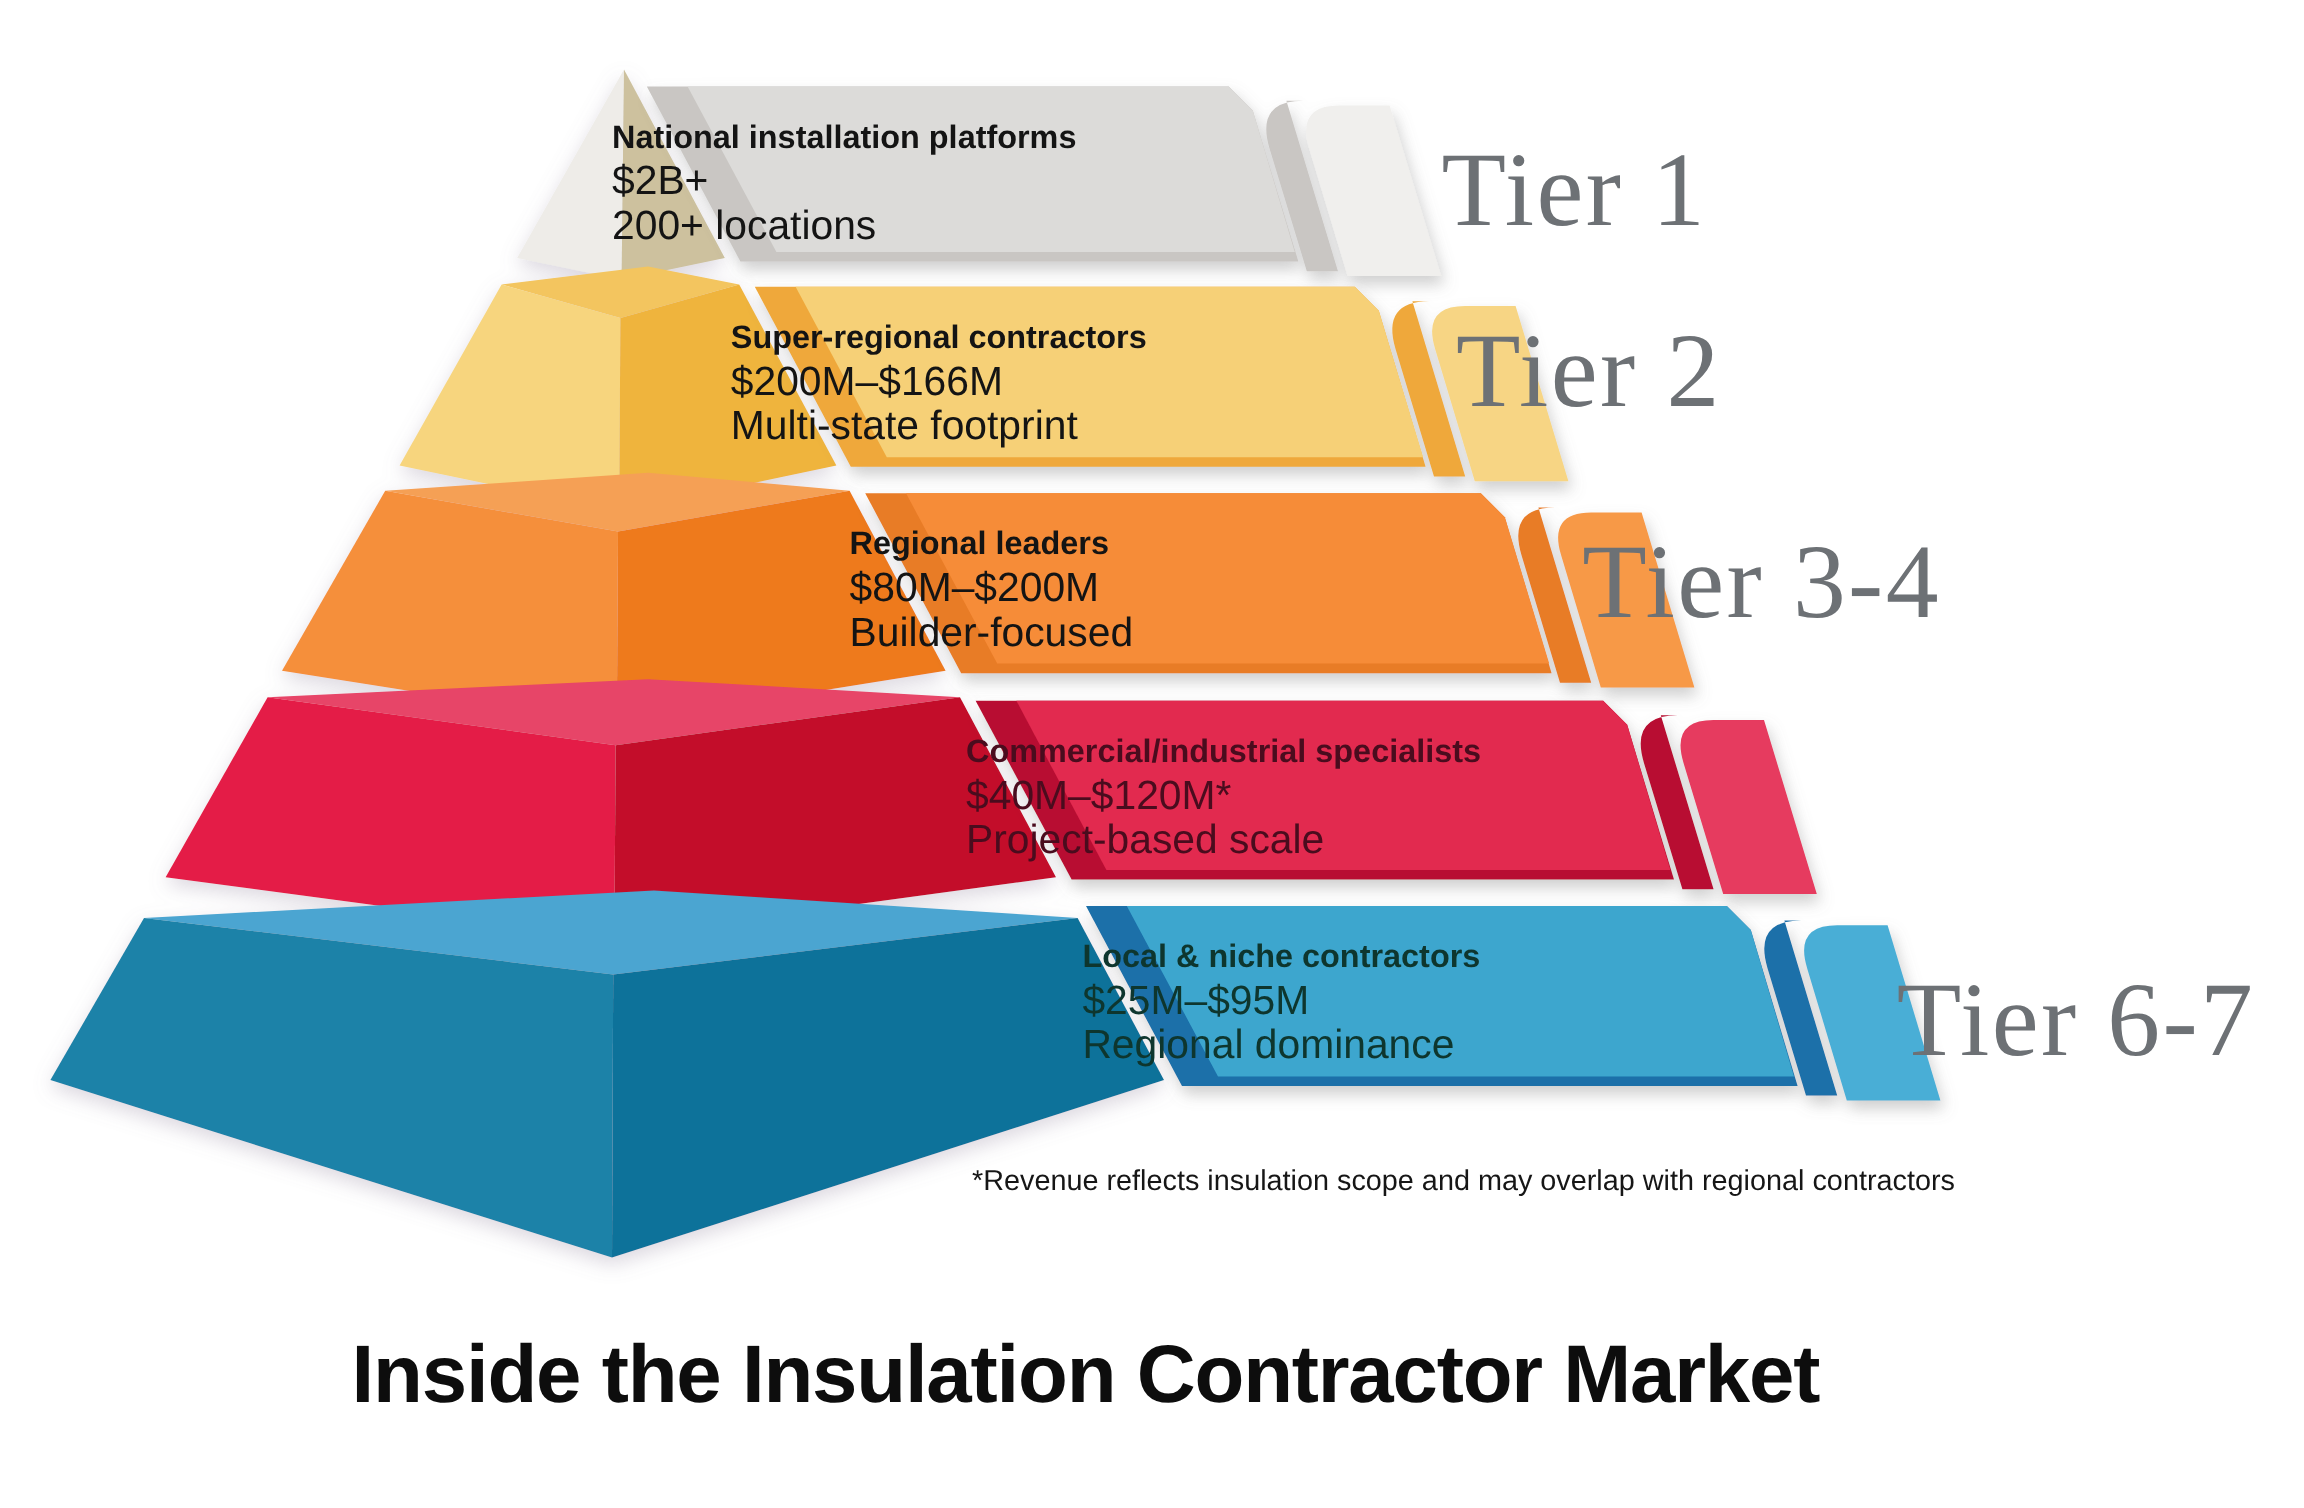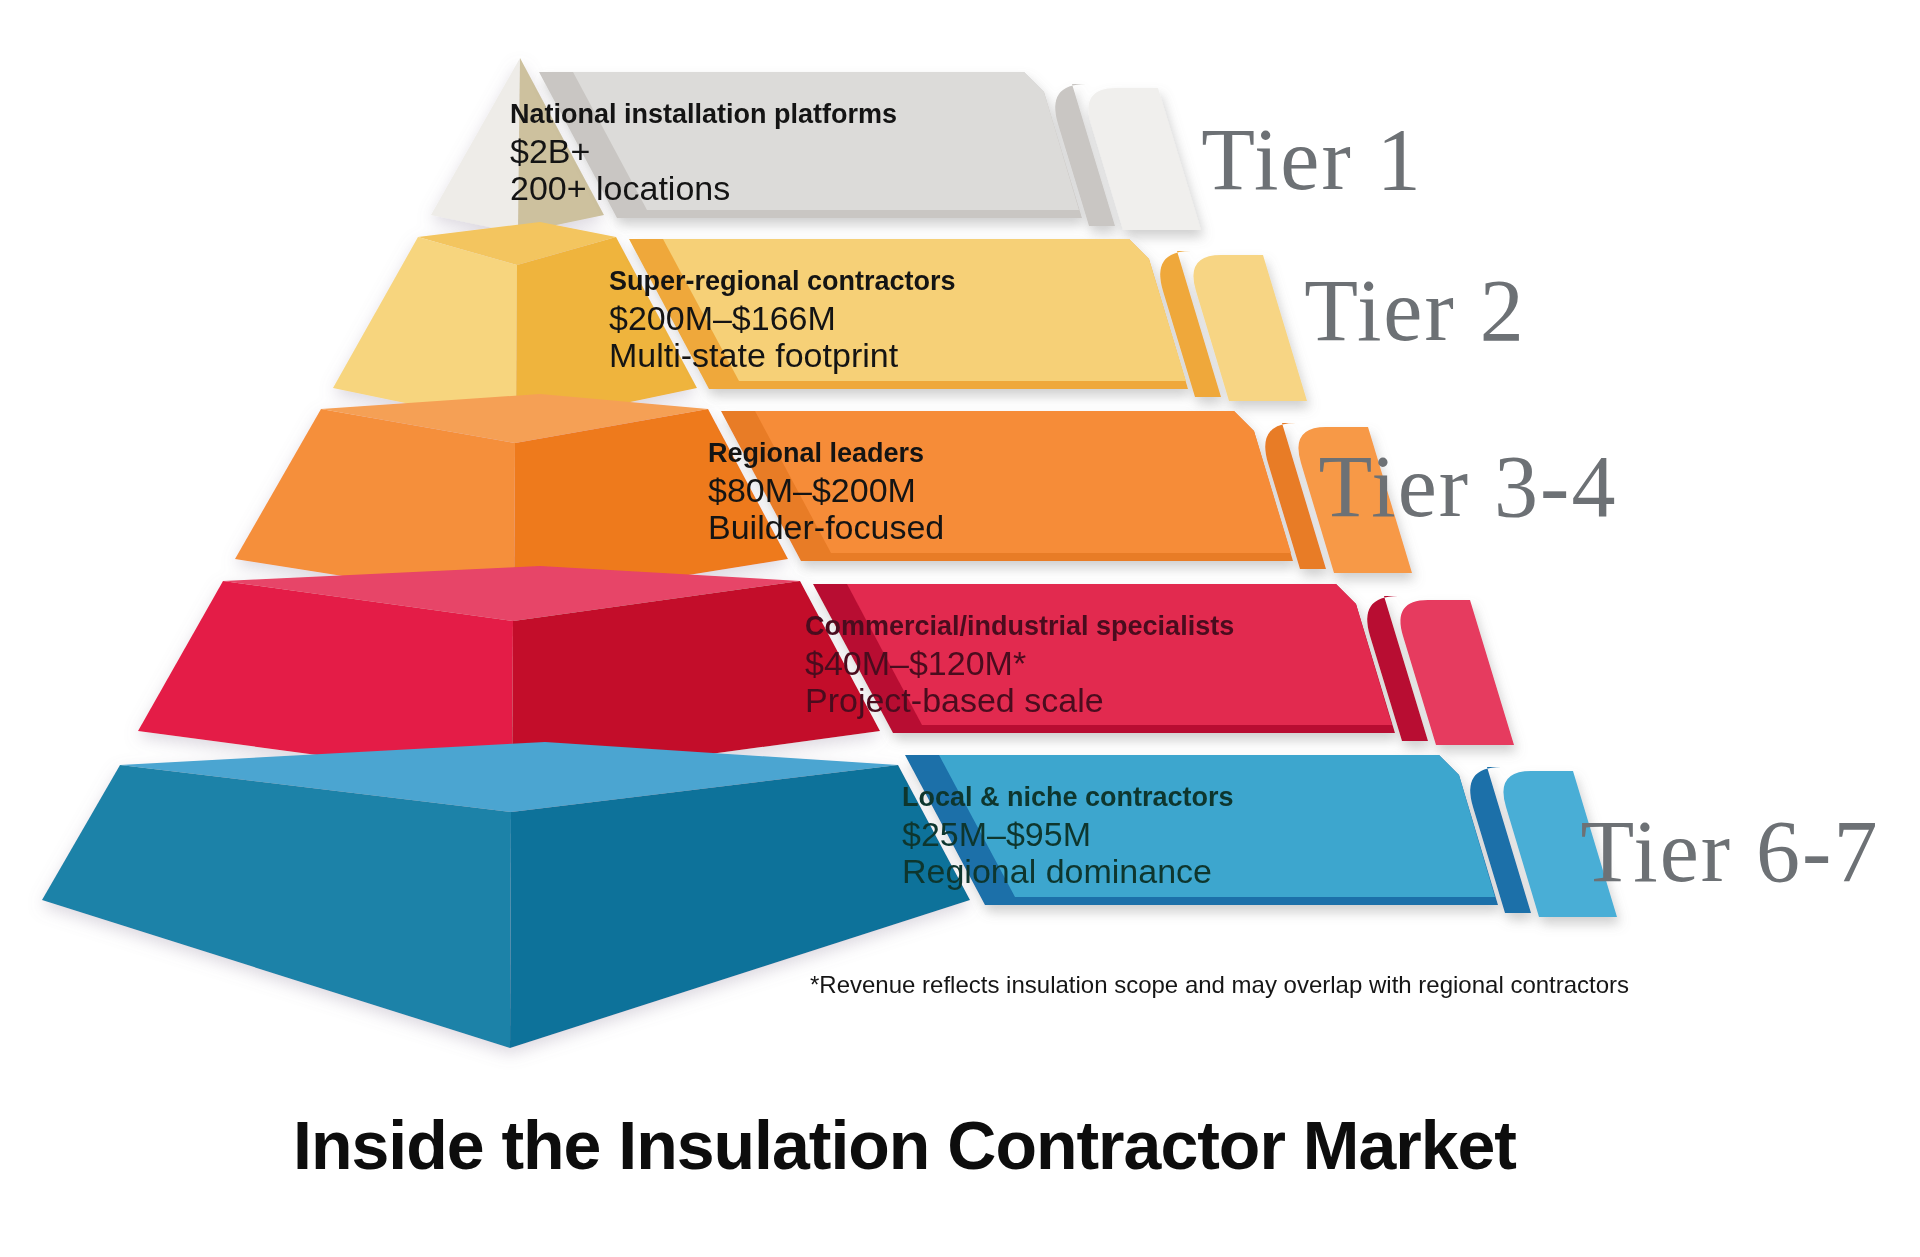--- a/index.html
+++ b/index.html
@@ -135,20 +135,20 @@
     <div class="band-detail">Project-based scale</div>
   </div>
 
   <div class="band-text c-teal" style="left:902px;top:779px;">
     <div class="band-title">Local &amp; niche contractors</div>
     <div class="band-value">$25M–$95M</div>
     <div class="band-detail">Regional dominance</div>
   </div>
 
   <div class="tier-label" style="left:1288px;top:159px;margin-left:24px;">Tier 1</div>
-  <div class="tier-label" style="left:1415px;top:310px;">Tier 2</div>
+  <div class="tier-label" style="left:1324px;top:310px;">Tier 2</div>
   <div class="tier-label" style="left:1468px;top:486px;text-align:center;">Tier 3-4</div>
   <div class="tier-label" style="left:1730px;top:811px;margin-top:40px;">Tier 6-7</div>
 
   <div class="footnote">*Revenue reflects insulation scope and may overlap with regional contractors</div>
   <div class="main-title">Inside the Insulation Contractor Market</div>
 
 </div>
 
 </body></html>

